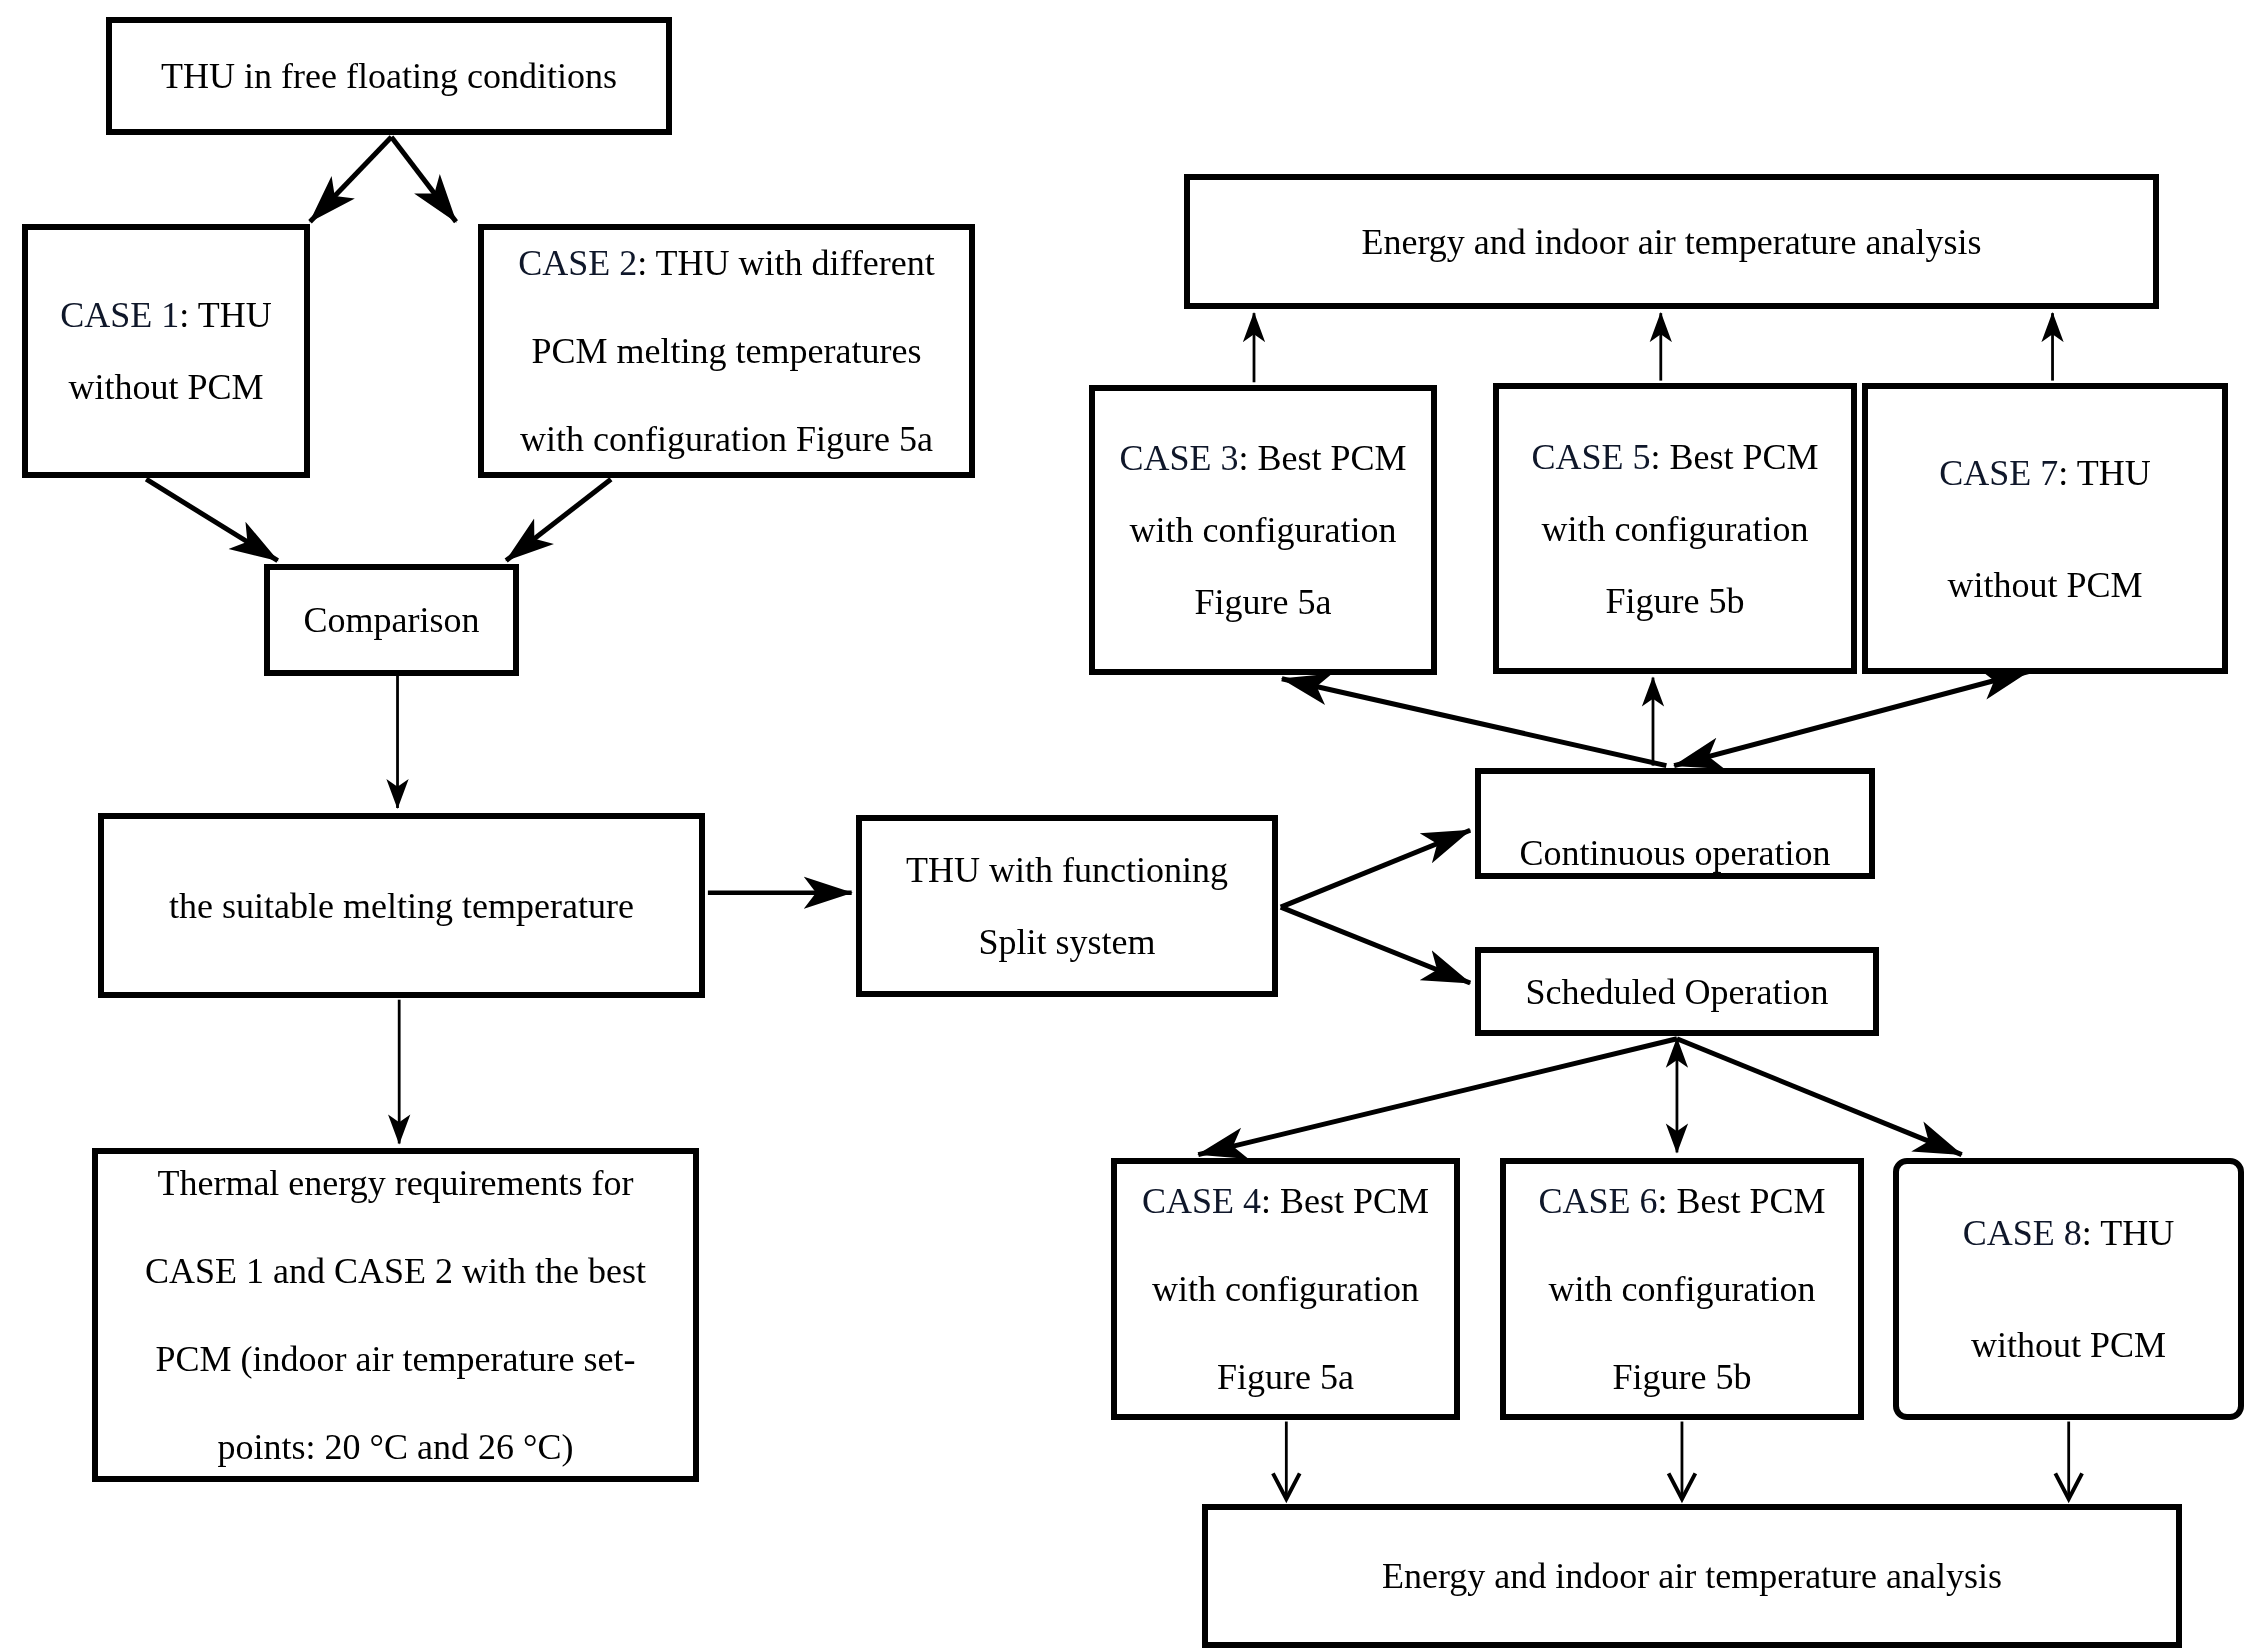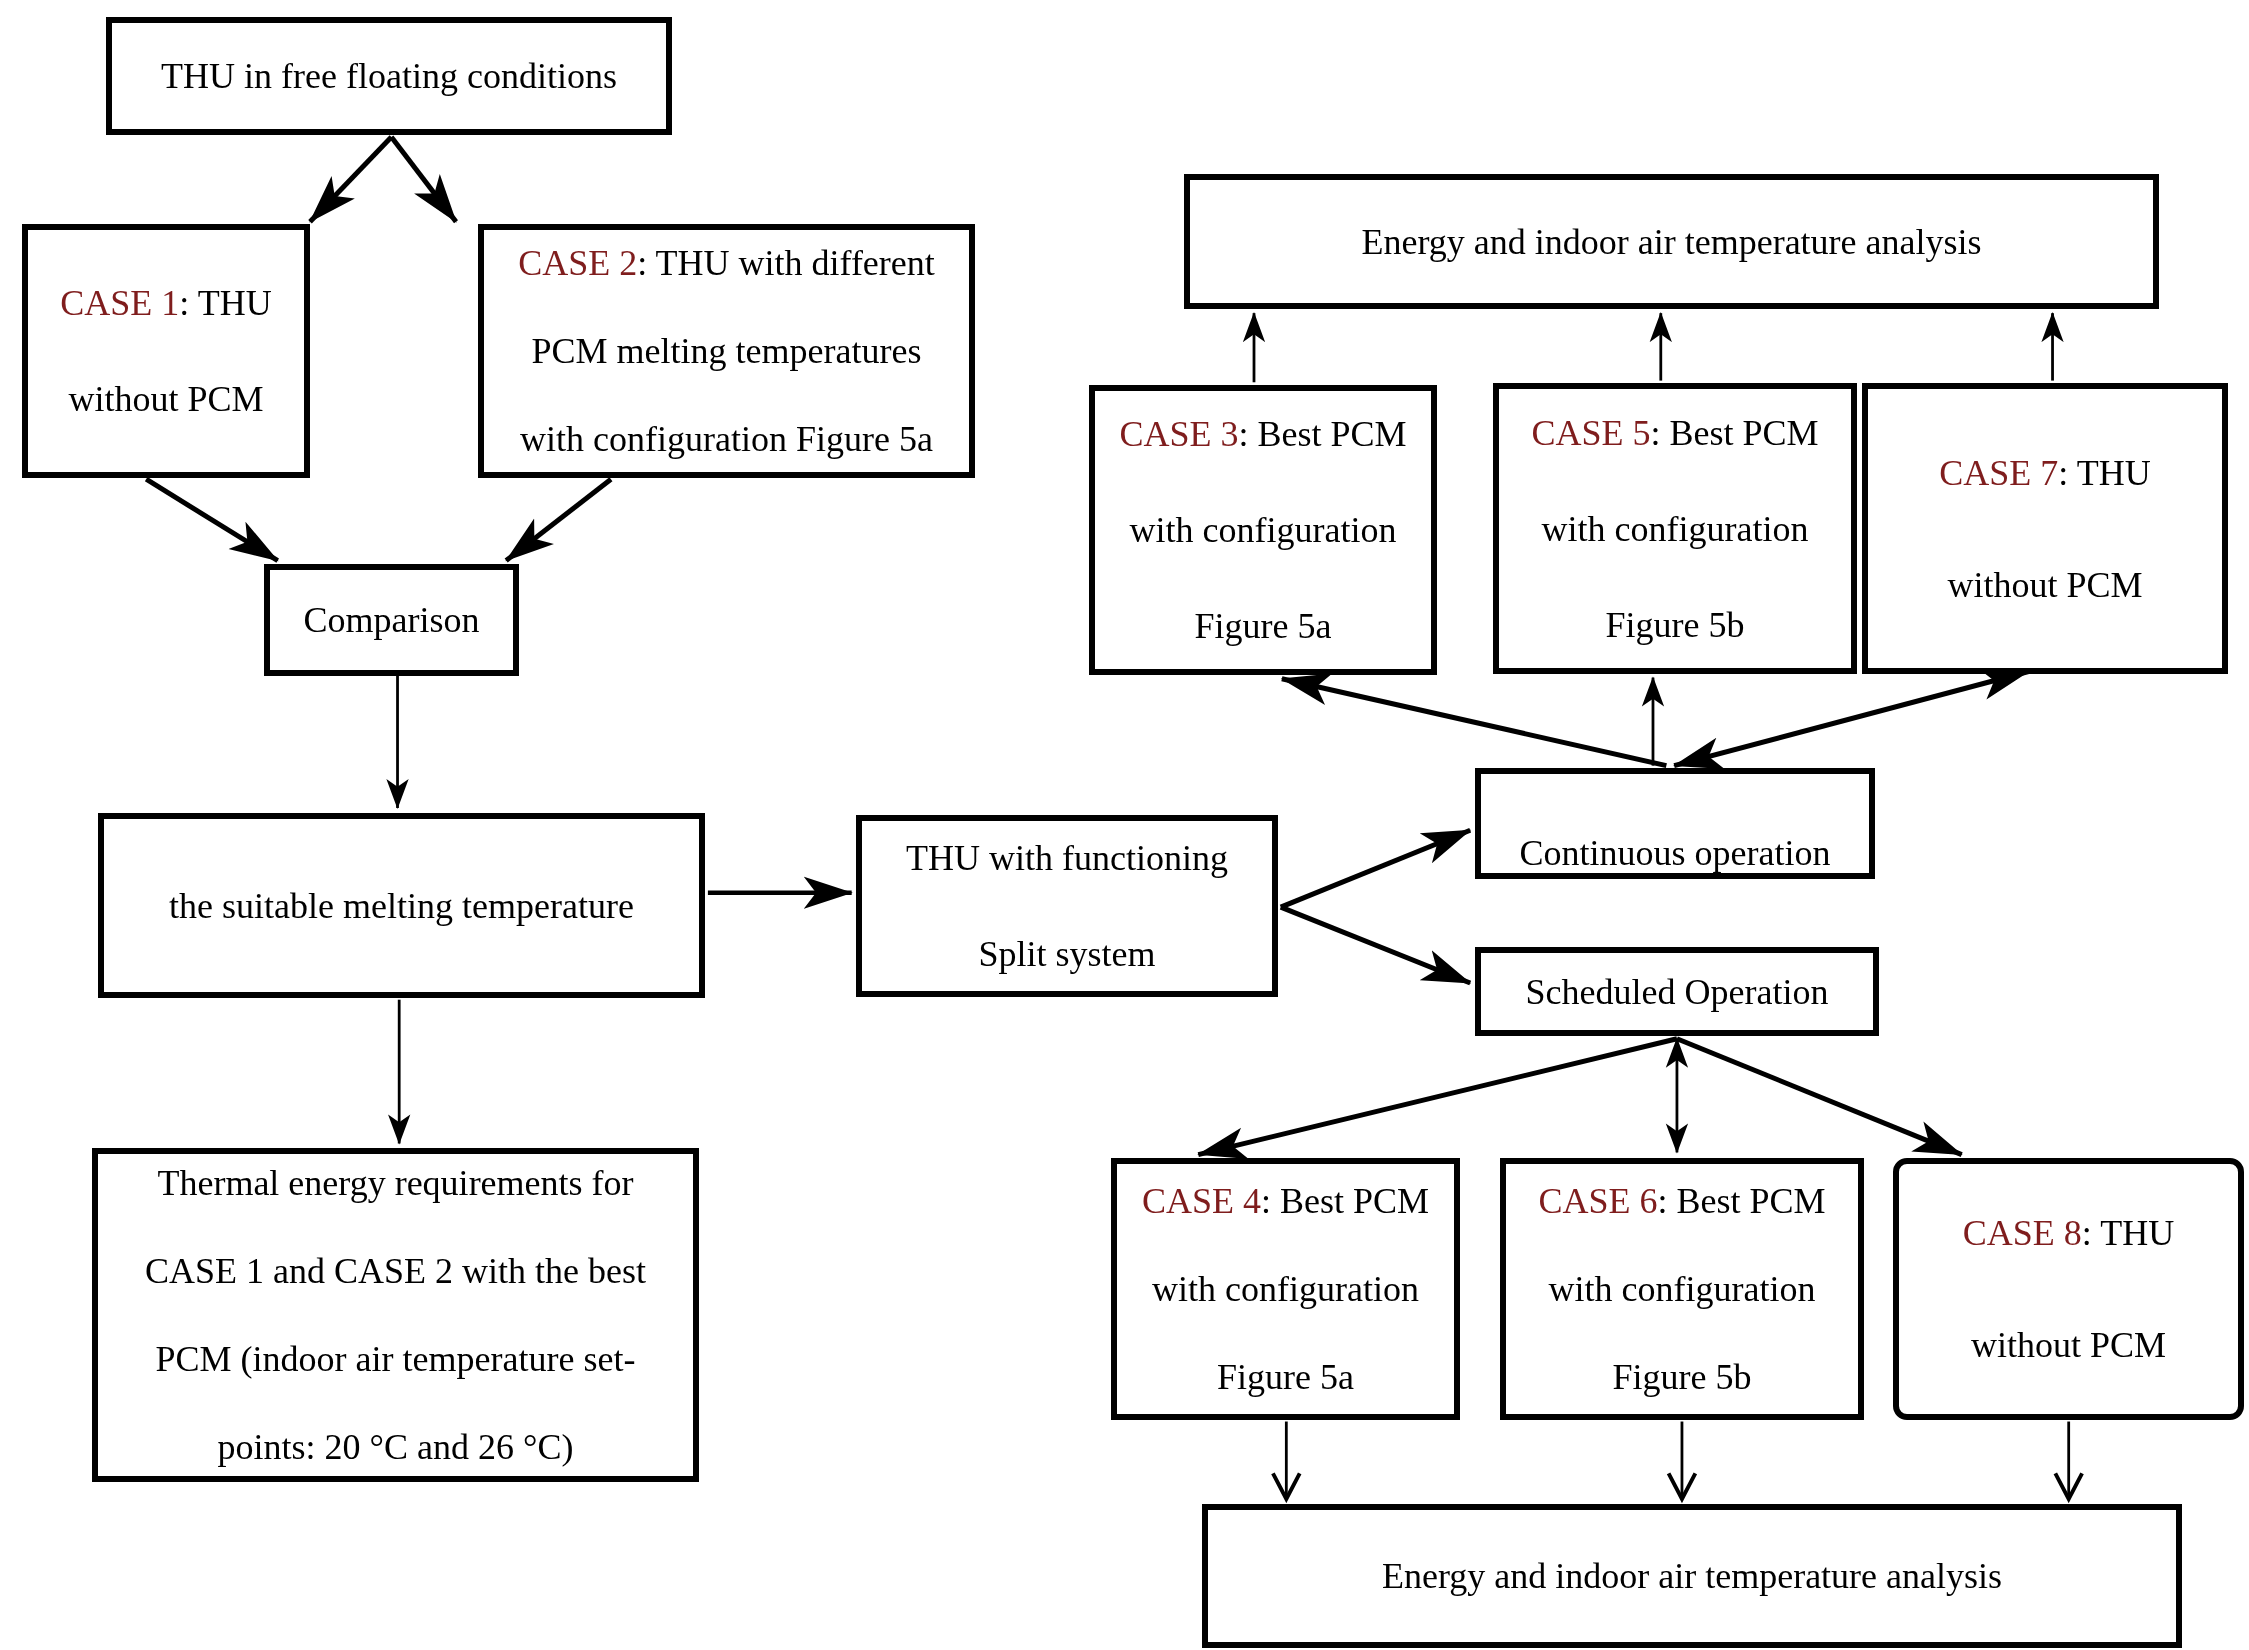--- a/index.html
+++ b/index.html
@@ -4,23 +4,23 @@
 <style>
   html,body{margin:0;padding:0;background:#ffffff;}
   body{position:relative;width:2250px;height:1650px;overflow:hidden;
        font-family:"Liberation Serif","DejaVu Serif",serif;color:#000;}
   #connectors{position:absolute;left:0;top:0;}
   .box{position:absolute;box-sizing:border-box;border:6.7px solid #000;background:#ffffff;
        display:flex;flex-direction:column;align-items:center;justify-content:center;
        text-align:center;font-size:36px;line-height:40px;}
   .line{white-space:nowrap;}
   .gap-md{gap:48px;}
-  .gap-lg{gap:56px;}
+  .gap-lg{gap:32px;}
   .gap-xl{gap:72px;align-items:center;}
-  .red{color:#7f1d1d;}
+  .red{color:#0f172a;}
 </style>
 </head>
 <body>
 
 <svg id="connectors" width="2250" height="1650" viewBox="0 0 4037 2961">
   <defs>
     <marker id="mbig" markerUnits="userSpaceOnUse" markerWidth="92" markerHeight="62" refX="86" refY="31" orient="auto-start-reverse">
       <path d="M0,2 L88,31 L0,60 L22,31 Z" fill="#000"></path>
     </marker>
     <marker id="msmall" markerUnits="userSpaceOnUse" markerWidth="58" markerHeight="42" refX="52" refY="21" orient="auto-start-reverse">

